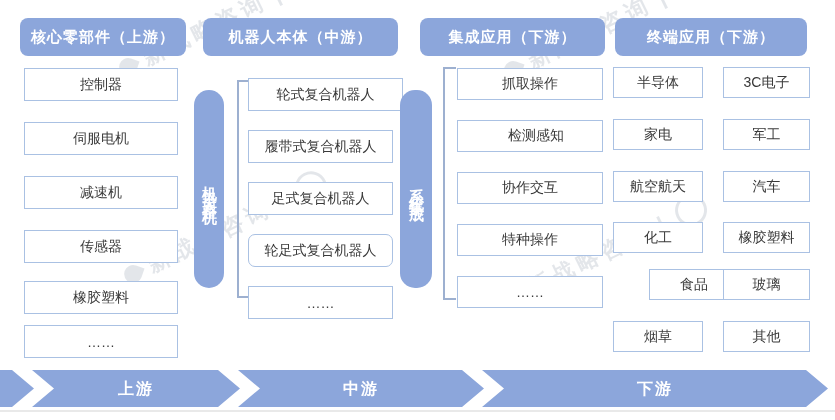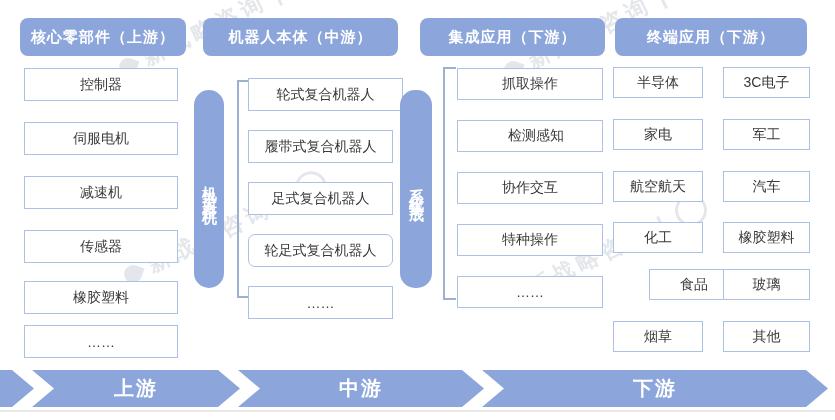--- a/index.html
+++ b/index.html
@@ -23,21 +23,21 @@
     display:flex;align-items:center;justify-content:center;
     writing-mode:vertical-rl;text-orientation:upright;
   }
   .bracket{
     position:absolute;border-left:2px solid #9db0d0;border-top:2px solid #9db0d0;
     border-bottom:2px solid #9db0d0;background:transparent;box-sizing:border-box;
   }
   .arrows-svg{position:absolute;left:0;top:370px;}
   .arrow-label{
     position:absolute;top:370px;height:37px;line-height:37px;text-align:center;
-    color:#ffffff;font-weight:bold;font-size:20px;letter-spacing:2px;
+    color:#ffffff;font-weight:bold;font-size:16px;letter-spacing:2px;
   }
   .baseline{position:absolute;top:410px;left:0;width:835px;height:2px;background:#e9e9e9;}
   .wm{
     position:absolute;display:flex;align-items:center;gap:9px;
     color:#a6afbc;opacity:0.30;font-size:22px;letter-spacing:5px;font-weight:bold;
     transform:rotate(-26deg);transform-origin:left center;pointer-events:none;white-space:nowrap;
   }
   .wm .blob{width:18px;height:18px;background:#a6afbc;border-radius:50% 50% 0 50%;transform:rotate(-45deg);}
   .wm .ring{width:26px;height:26px;border:3px solid #a6afbc;border-radius:50%;}
 </style>

